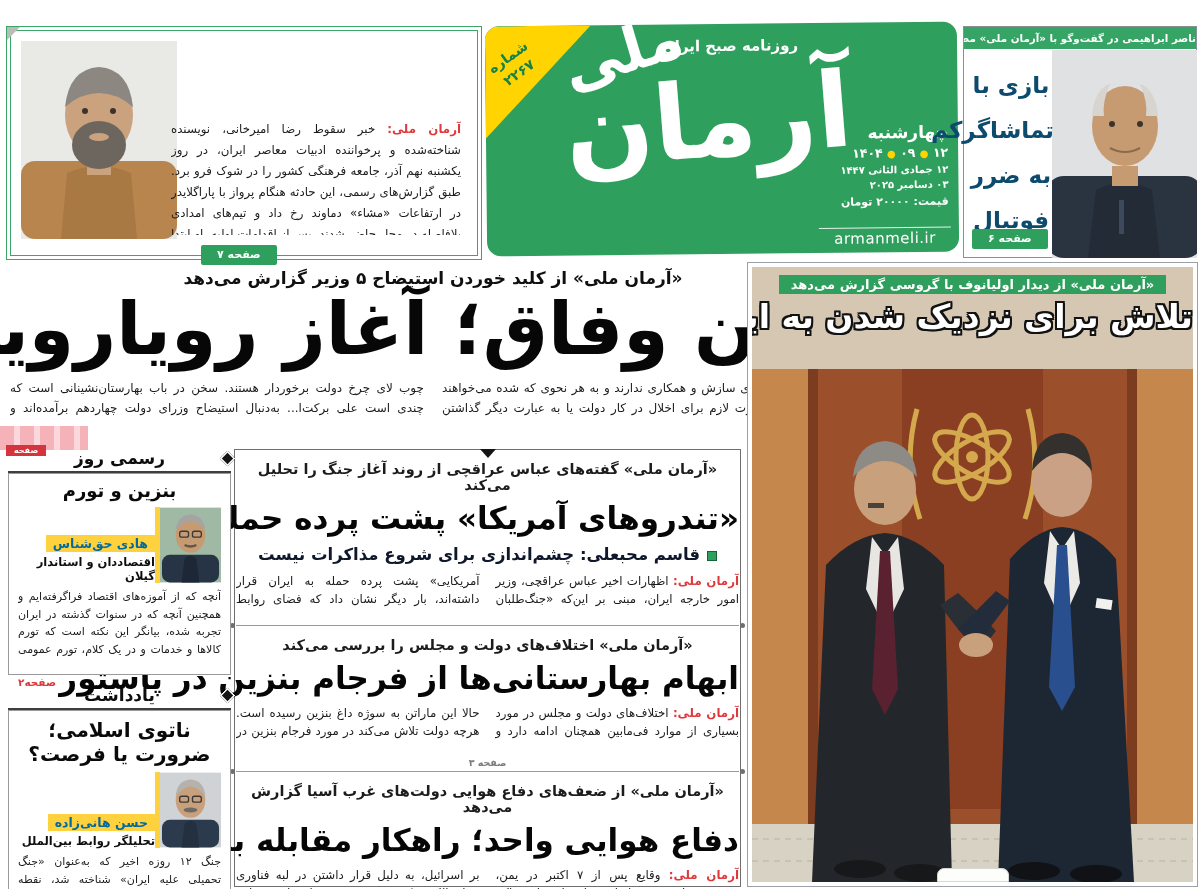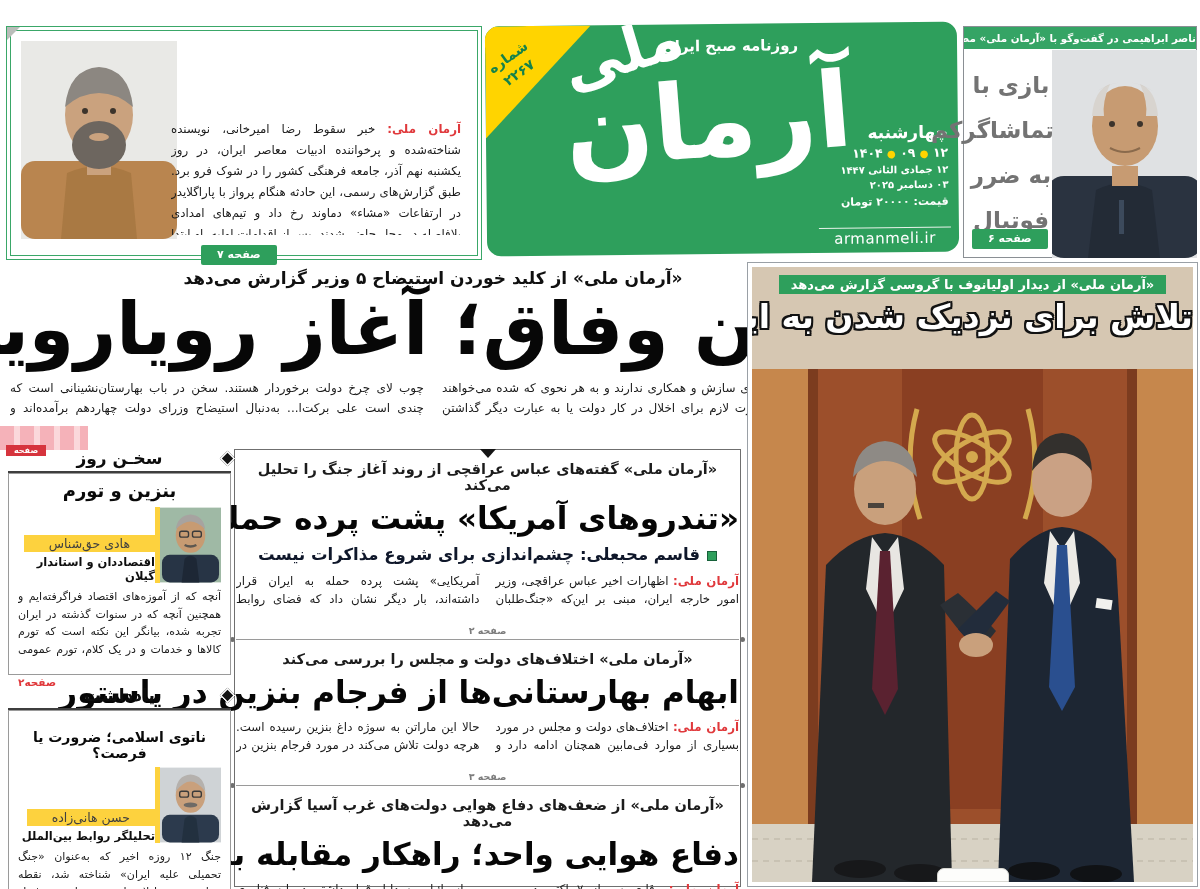--- a/index.html
+++ b/index.html
@@ -45,21 +45,21 @@
   .price{font-size:11px;font-weight:bold;margin-top:5px;}
   .website{position:absolute;right:8px;bottom:5px;width:132px;direction:ltr;text-align:center;
     color:#fff;font-size:15px;border-top:1.5px solid #e7f3ea;padding-top:1px;letter-spacing:0.5px;}
   
   .sport-box{position:absolute;left:963px;top:26px;width:234px;height:232px;
     border:1px solid #8a8f94;background:#fff;}
   .sport-kicker{height:22px;background:#35a465;color:#fff;font-size:10.3px;font-weight:bold;
     text-align:center;line-height:22px;white-space:nowrap;overflow:hidden;}
   .sport-photo{right:auto;left:88px;top:23px;width:145px;height:208px;}
   .sport-headline{position:absolute;left:4px;top:36px;width:86px;text-align:center;}
-  .sport-headline span{display:block;font-size:23px;font-weight:bold;line-height:1.95;color:#737373;}
+  .sport-headline span{display:block;font-size:23px;font-weight:bold;line-height:1.95;color:#0c4a6e;}
   .page6{left:8px;bottom:8px;}
   
   .lead{position:absolute;left:0;top:262px;width:866px;height:200px;}
   .lead-kicker{text-align:center;font-size:17px;font-weight:bold;color:#101010;margin-top:6px;}
   .lead-headline{text-align:center;font-size:73px;font-weight:bold;color:#070707;
     line-height:1.12;white-space:nowrap;letter-spacing:-1px;}
   .lead-body{margin:8px 10px 0;height:56px;overflow:hidden;columns:2;column-gap:18px;
     font-size:12px;line-height:1.7;text-align:justify;color:#1b1b1b;}
   .ribbon{position:absolute;left:0;top:164px;width:88px;height:24px;
     background:repeating-linear-gradient(90deg,#f5aeb6 0 14px,#fbd6da 14px 20px);opacity:0.95;}
@@ -97,29 +97,29 @@
   .divider::before{right:-6px;} .divider::after{left:-6px;}
   
   .sidebar{position:absolute;left:8px;top:446px;width:223px;}
   .sec-header{position:relative;height:27px;border-bottom:2px solid #3e3e3e;
     text-align:center;font-size:17px;font-weight:bold;line-height:25px;color:#0d0d0d;}
   .diamond{position:absolute;left:auto;right:-2px;top:7px;width:11px;height:11px;
     background:#141414;transform:rotate(45deg);box-shadow:inset 0 0 0 1.5px #fff,inset 0 0 0 4px #141414;}
   .sec-box{border:1px solid #9a9a9a;background:#fff;padding:6px 9px 4px;position:relative;}
   .sec-box1{height:202px;} .sec-box2{height:208px;margin-top:0;}
   .sec-title{text-align:center;font-weight:bold;color:#0a0a0a;}
-  .sec-title1{font-size:18px;} .sec-title2{font-size:14px;margin-top:12px;}
+  .sec-title1{font-size:18px;} .sec-title2{font-size:20px;margin-top:1px;}
   .author-row{display:flex;flex-direction:row;margin-top:6px;}
   .author-photo{width:66px;height:76px;border-right:none;border-left:0;flex:none;
     border-left:0;display:flex;}
   .author-photo .bar{width:5px;background:#fdd23e;flex:none;order:2;}
   .author-photo svg{order:1;}
   .author-col{flex:1;display:flex;flex-direction:column;justify-content:flex-end;
     align-items:flex-start;padding-left:2px;}
-  .author-name{background:#fdd23e;font-size:12.5px;font-weight:normal;padding:1px 25px;color:#404040;}
+  .author-name{background:#fdd23e;font-size:12.5px;font-weight:bold;padding:1px 7px;color:#0369a1;}
   .author-role{font-size:11.5px;font-weight:bold;margin-top:3px;color:#0e0e0e;}
   .sec-body{margin-top:5px;font-size:11px;line-height:1.6;text-align:justify;color:#1c1c1c;
     overflow:hidden;}
   .sec-body1{height:70px;} .sec-body2{height:86px;}
   .sec-page{color:#e0393c;font-size:10.5px;font-weight:bold;text-align:left;margin-top:18px;}
   .spacer-gap{height:8px;}
 </style>
 </head>
 <body>
 
@@ -259,21 +259,20 @@
   </section>
 
   <section class="center-box">
     <span class="notch"></span>
 
     <article>
       <div class="art-kicker">«آرمان ملی» گفته‌های عباس عراقچی از روند آغاز جنگ را تحلیل می‌کند</div>
       <h3 class="art-headline">«تندروهای آمریکا» پشت پرده حمله به ایران</h3>
       <div class="art-subhead"><span class="bullet"></span><span>قاسم محبعلی: چشم‌اندازی برای شروع مذاکرات نیست</span></div>
       <p class="art-body"><span class="lead-label">آرمان ملی:</span> <span>اظهارات اخیر عباس عراقچی، وزیر امور خارجه ایران، مبنی بر این‌که «جنگ‌طلبان آمریکایی» پشت پرده حمله به ایران قرار داشته‌اند، بار دیگر نشان داد که فضای روابط تهران و واشینگتن همچنان آمیخته با بی‌اعتمادی...</span></p>
-      <div class="art-page">صفحه ۲</div>
       <div class="divider"></div>
     </article>
 
     <article>
       <div class="art-kicker">«آرمان ملی» اختلاف‌های دولت و مجلس را بررسی می‌کند</div>
       <h3 class="art-headline">ابهام بهارستانی‌ها از فرجام بنزین در پاستور</h3>
       <p class="art-body"><span class="lead-label">آرمان ملی:</span> <span>اختلاف‌های دولت و مجلس در مورد بسیاری از موارد فی‌مابین همچنان ادامه دارد و حالا این ماراتن به سوژه داغ بنزین رسیده است. هرچه دولت تلاش می‌کند در مورد فرجام بنزین در رسانه‌ها و نشست‌های خبری...</span></p>
       <div class="art-page">صفحه ۳</div>
       <div class="divider"></div>
     </article>
@@ -282,21 +281,21 @@
       <div class="art-kicker">«آرمان ملی» از ضعف‌های دفاع هوایی دولت‌های غرب آسیا گزارش می‌دهد</div>
       <h3 class="art-headline">دفاع هوایی واحد؛ راهکار مقابله با اسرائیل</h3>
       <p class="art-body"><span class="lead-label">آرمان ملی:</span> <span>وقایع پس از ۷ اکتبر در یمن، سوریه، عراق و حتی ایران نشان داد دولت حاکم بر اسرائیل، به دلیل قرار داشتن در لبه فناوری صنایع الکترونیک و همچنین برخورداری از پشتیبانی سازمان دفاع هوایی ناتو به ویژه...</span></p>
     </article>
   </section>
 
   <aside class="sidebar">
 
     <div>
       <div class="sec-header">
-        <span>سخـن روز</span>
+        <span>رسمی روز</span>
         <span class="diamond"></span>
       </div>
       <div class="sec-box sec-box1">
         <div class="sec-title sec-title1">بنزین و تورم</div>
         <div class="author-row">
           <div class="author-photo">
             <svg width="62" height="76" viewBox="0 0 62 76">
               <rect width="62" height="76" fill="#9fb9a5"></rect>
               <rect x="2" y="48" width="58" height="28" rx="8" fill="#273445"></rect>
               <path d="M22 76 L25 52 Q31 46 37 52 L40 76 Z" fill="#1d2735"></path>

